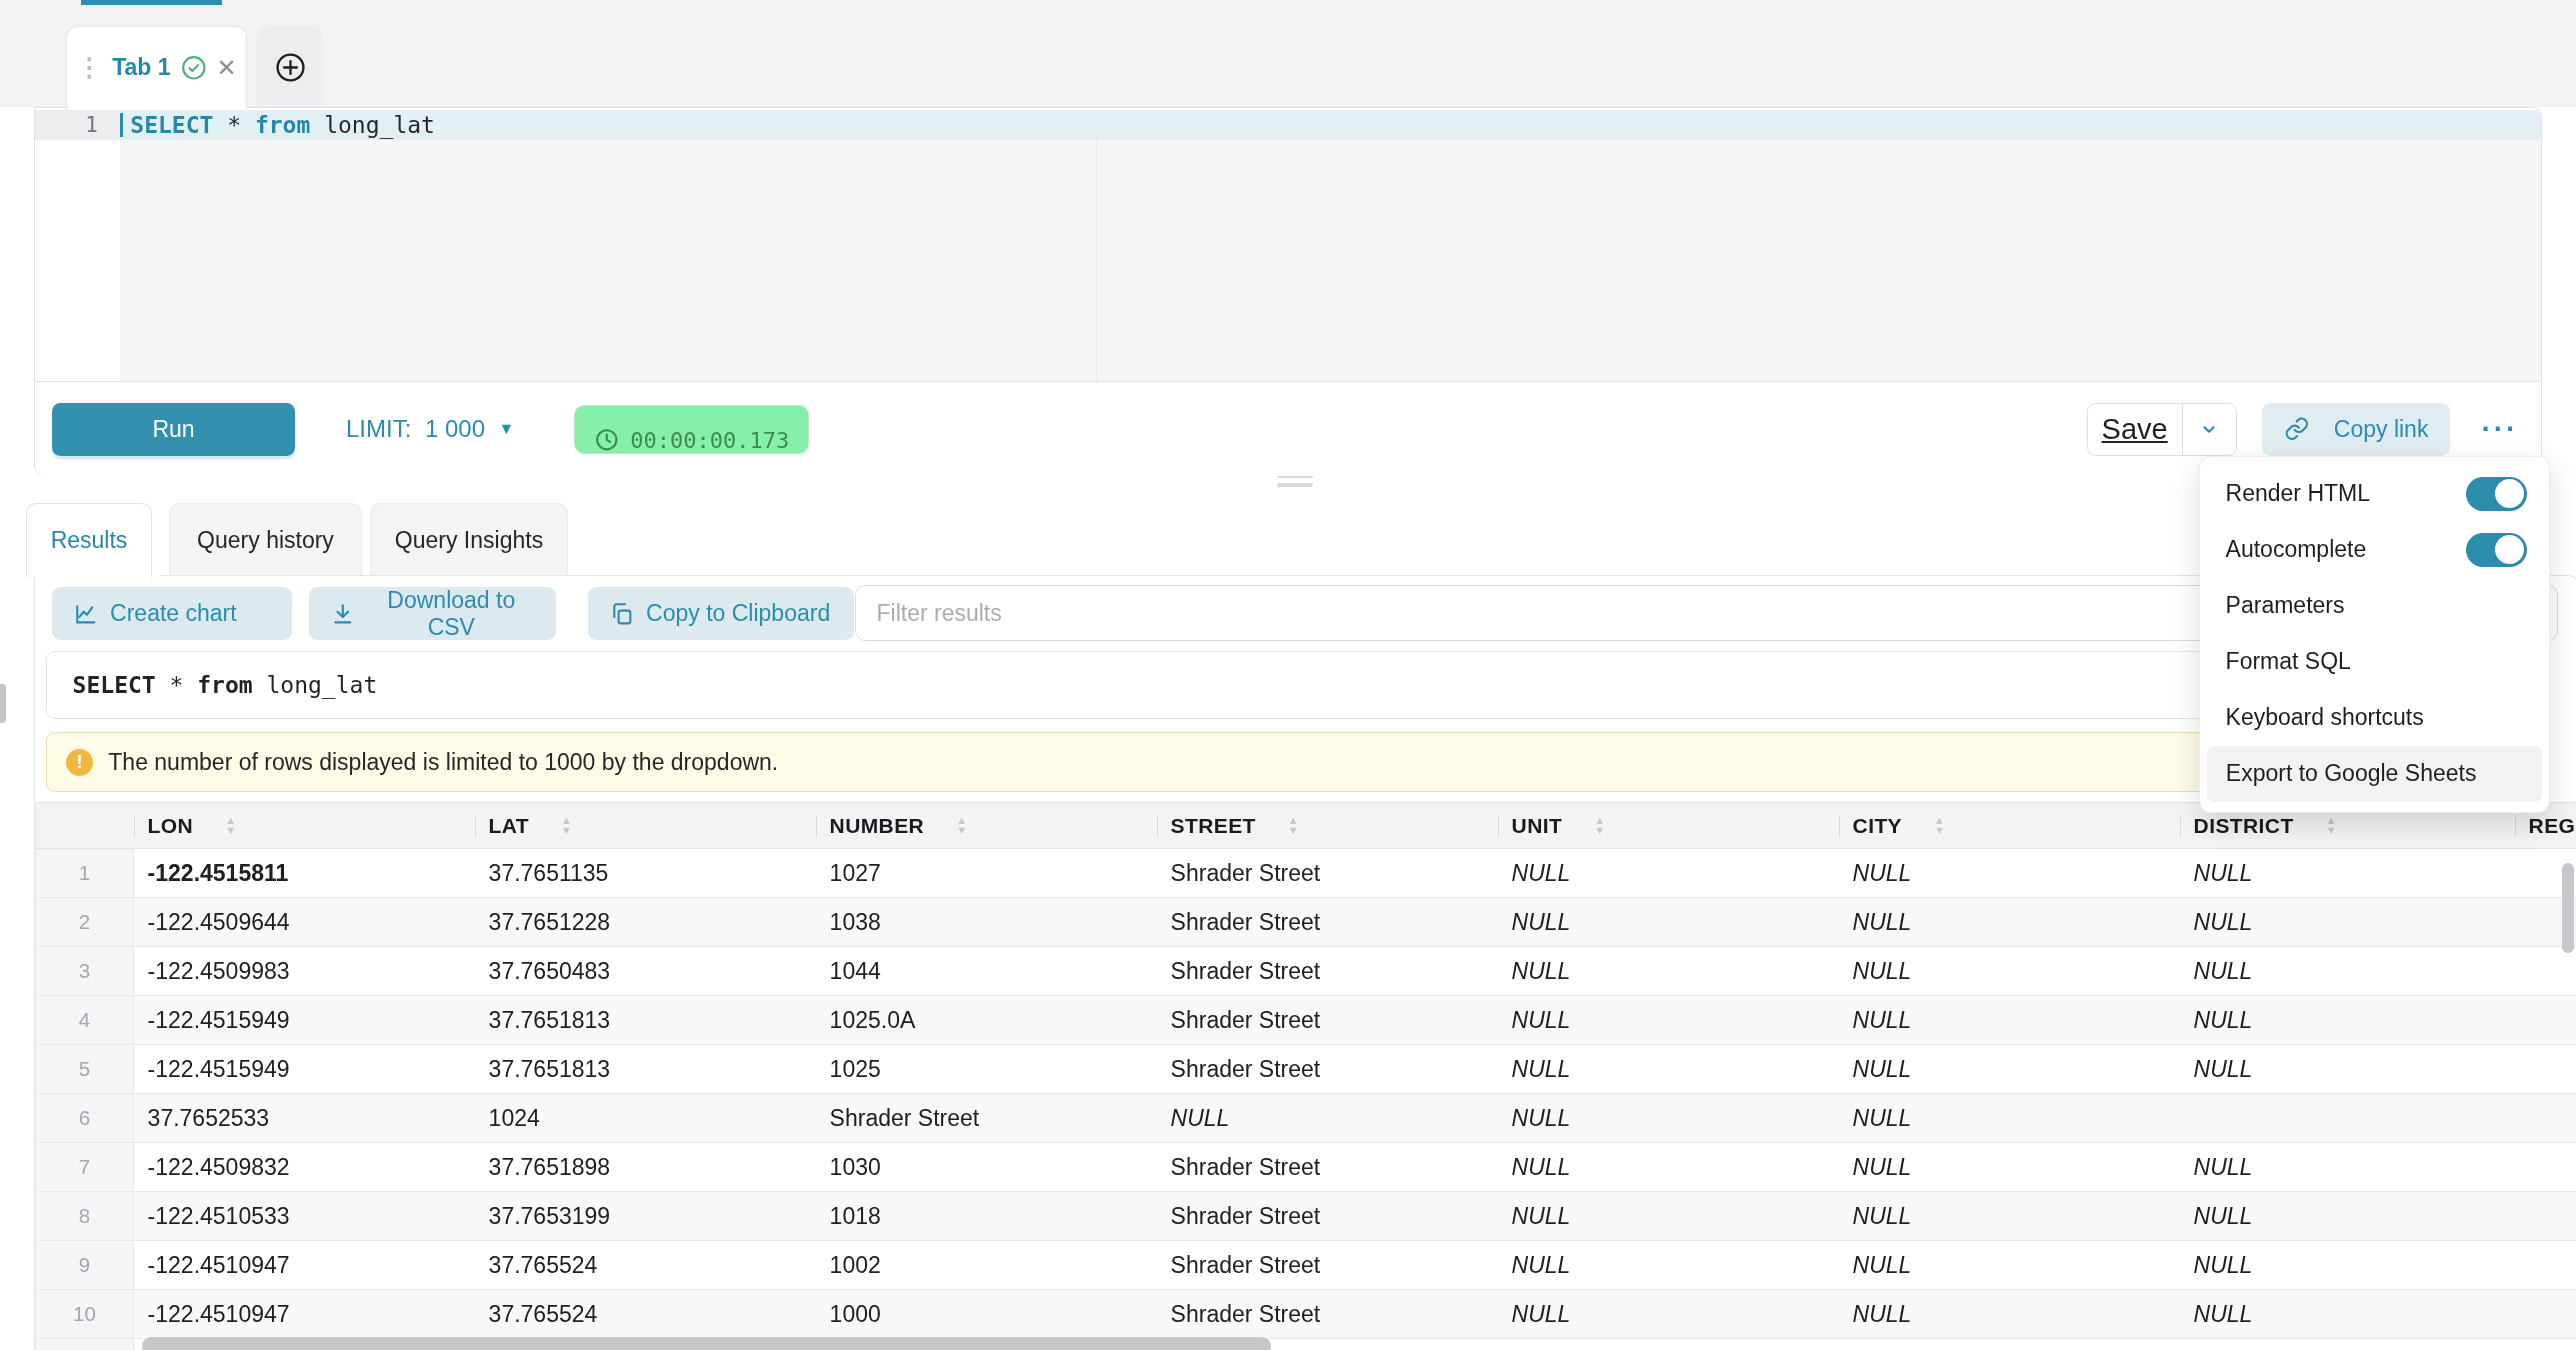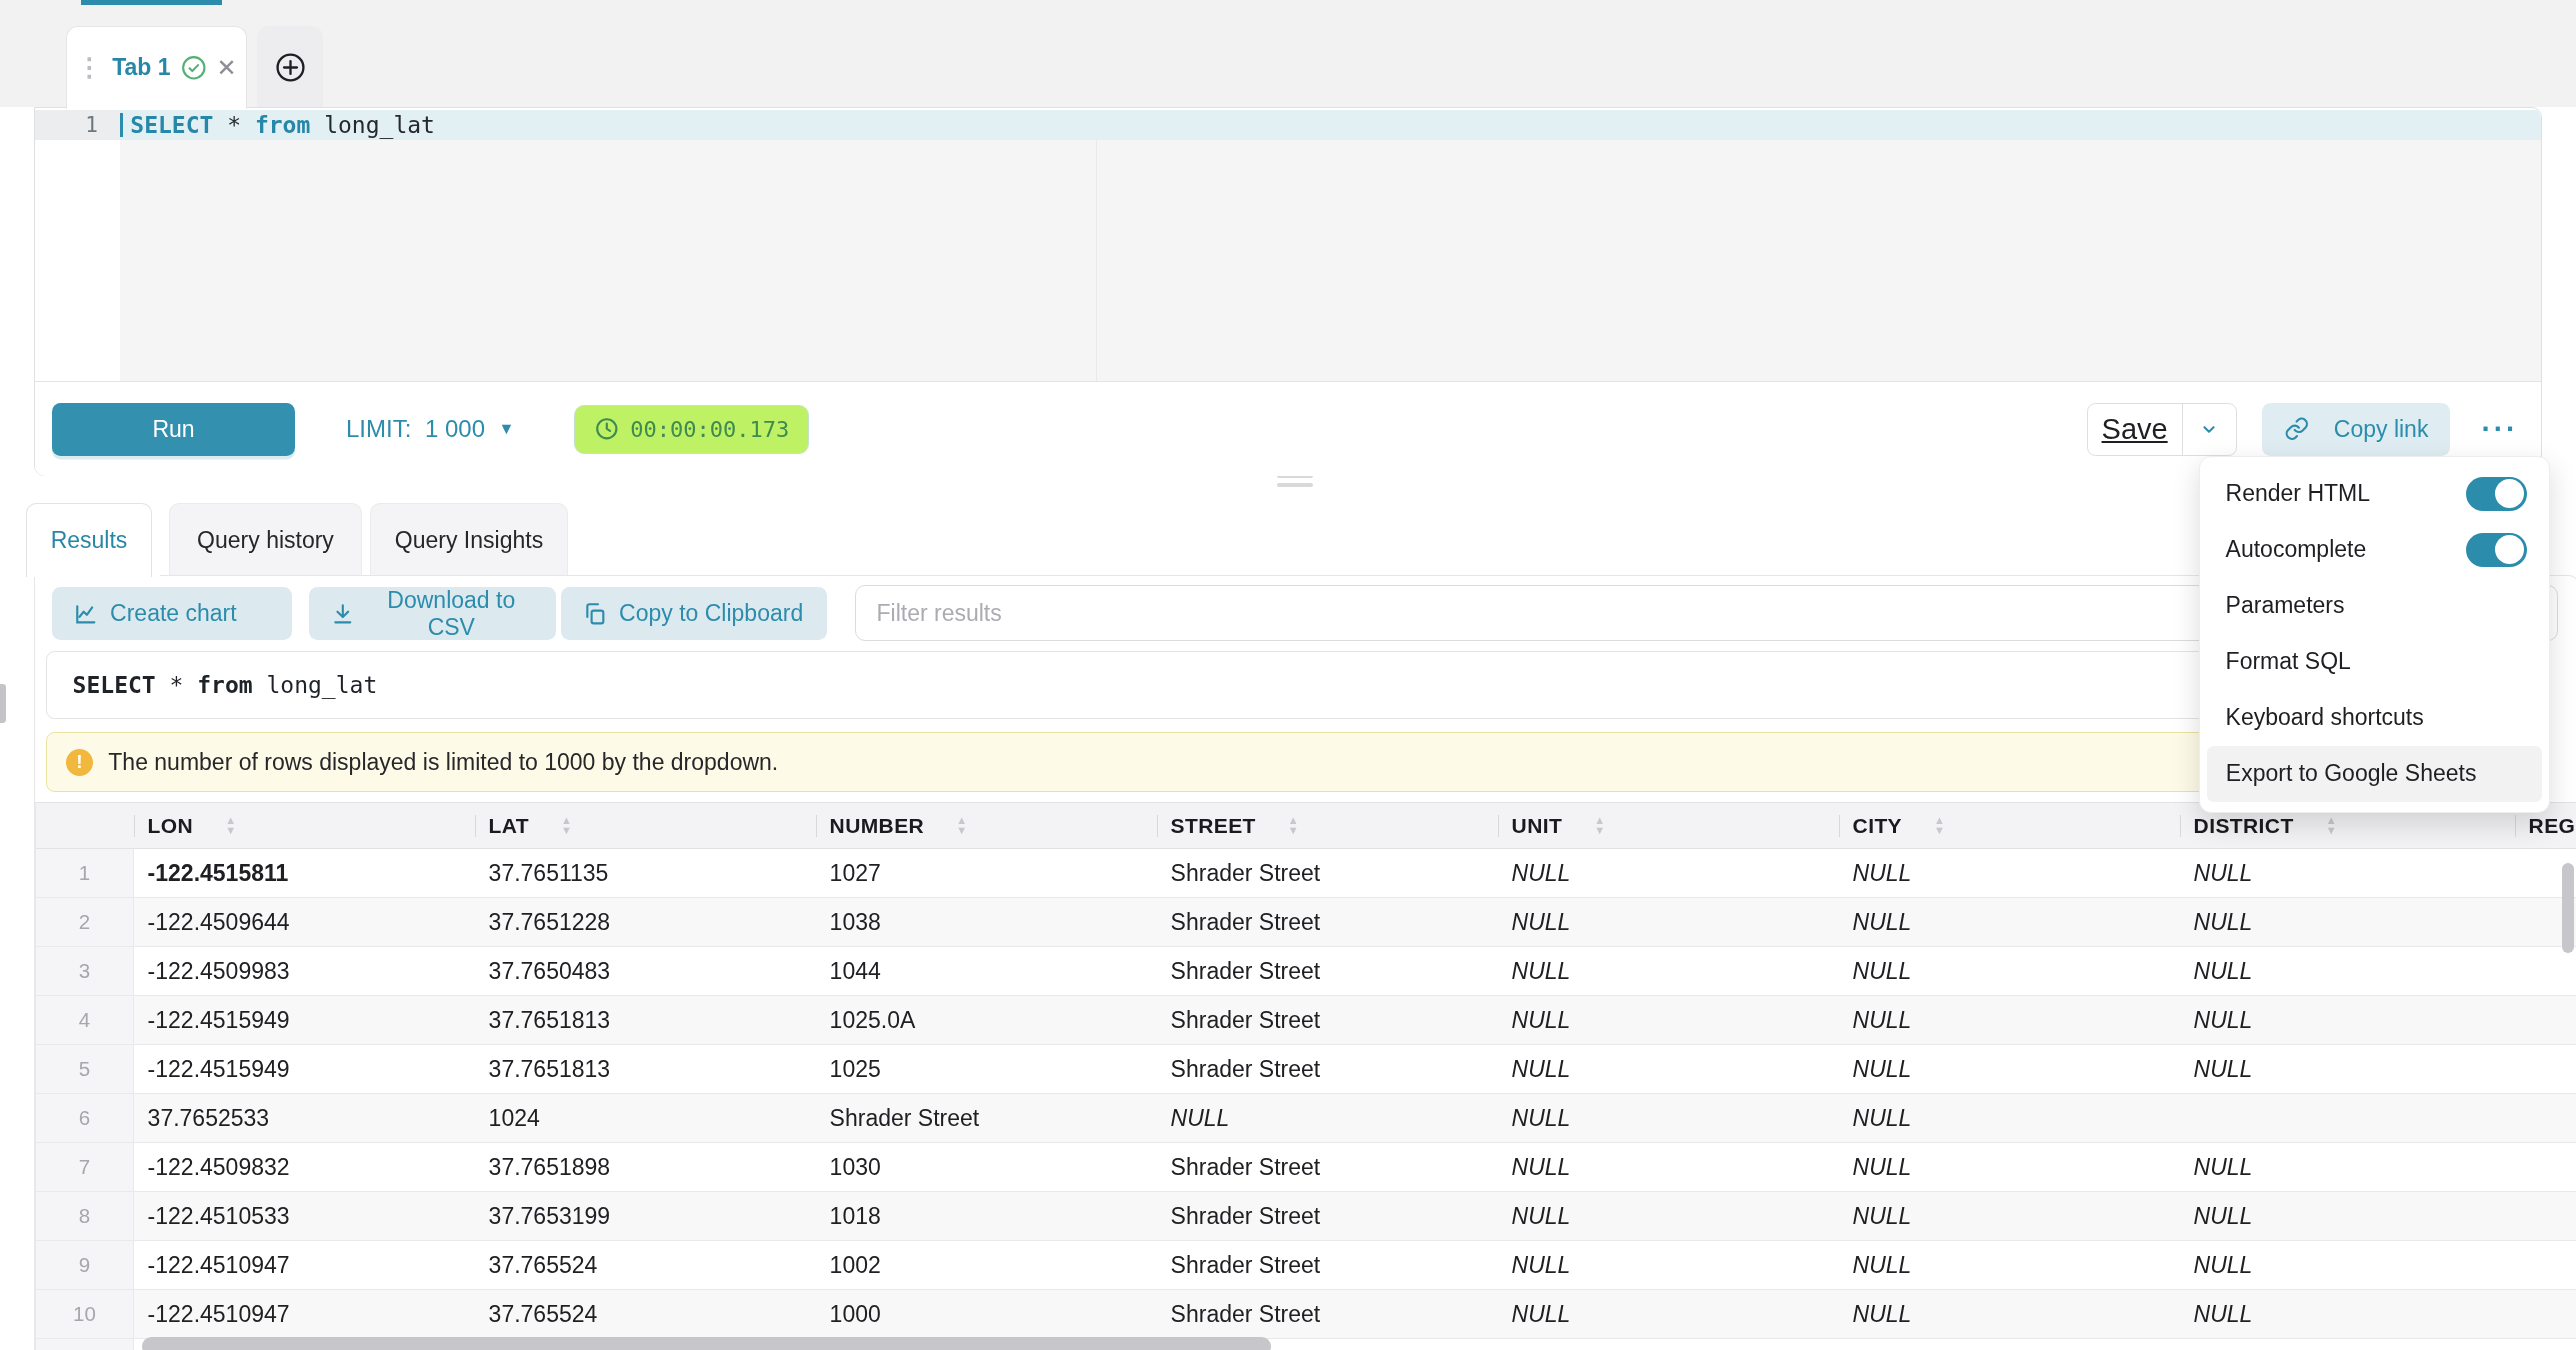--- a/index.html
+++ b/index.html
@@ -42,22 +42,22 @@
   .below .gut2 { width:85px; background:#fff; }
   .below .rest { flex:1; background:#F5F5F6; }
   .ed-divider { position:absolute; left:1061px; top:32px; bottom:0; width:0.9px; background:#E9E9EB; }
 
   .runbar { position:absolute; left:0; right:0; top:273px; height:95px; border-top:0.9px solid #E4E4E7;
     display:flex; align-items:center; padding:0 17px; background:#fff; border-radius:0 0 10.2px 10.2px; }
   .run-btn { width:243px; height:53px; background:#3390AF; color:#fff; border:none; border-radius:8.5px;
     font-size:23px; font-family:inherit; box-shadow:0 3.4px 0 rgba(51,144,175,.18); }
   .limit { margin-left:51px; display:flex; align-items:center; gap:13.6px; color:#2B8CAC; font-size:24px; font-weight:500; }
   .limit .tri { font-size:16px; }
-  .timer { margin-left:60px; height:49px; padding:0 19px; border:1.7px solid #C3E2CB; background:#bef264;
-    border-radius:10.2px; display:flex; align-items:center; gap:10.2px; color:#3E8A50; font-size:22px; }
+  .timer { margin-left:60px; height:49px; padding:0 19px; border:1.7px solid #C3E2CB; background:#86efac;
+    border-radius:10.2px; display:flex; align-items:flex-end; gap:10.2px; color:#3E8A50; font-size:22px; }
   .flex-spacer { flex:1; }
   .save-split { display:flex; height:53px; border:1.7px solid #DEDEE1; border-radius:8.5px; overflow:hidden; background:#fff; }
   .save-main { width:95px; display:flex; align-items:center; justify-content:center; font-size:29px; color:#1F1F23;
     border-right:1.7px solid #DEDEE1;text-decoration:underline; }
   .save-chev { width:53px; display:flex; align-items:center; justify-content:center; }
   .copy-link { margin-left:25.6px; height:53px; padding:0 22px; background:#DFEDF2; border-radius:8.5px;
     display:flex; align-items:center; gap:24px; color:#2B8CAC; font-size:23px; }
   .more { margin-left:25.6px; width:48px; text-align:center; color:#2B8CAC; font-size:29px; font-weight:700; letter-spacing:2.6px; }
 
   
@@ -75,21 +75,21 @@
 
   
   .results-panel { position:absolute; left:34px; top:575px; width:2545px; height:776px; background:#fff;
     border:0.9px solid #E6E6E8; border-bottom:none; border-radius:0 10.2px 0 0; z-index:2; }
   .tab-mask { position:absolute; left:0; top:-0.9px; width:125px; height:1.7px; background:#fff; }
 
   .act-btn { position:absolute; top:11px; height:53px; background:#DCEAF0; border:none; border-radius:8.5px;
     display:flex; align-items:center; gap:12px; padding:0 20.5px; color:#2B8CAC; font-size:23px; font-family:inherit; }
   .b-chart { left:17px; width:240px; }
   .b-csv { left:274px; width:247px; }
-  .b-copy { left:526px; width:266px; }
+  .b-copy { left:553px; width:266px; }
   .filter { position:absolute; left:820px; top:9.4px; width:1703px; height:56px; border:1.7px solid #DBDBDE;
     border-radius:10.2px; padding:0 20.5px; font-size:23px; font-family:inherit; color:#27272A; background:#fff; }
   .filter::placeholder { color:#ABABB2; }
 
   .sqlbox { position:absolute; left:11px; top:75px; width:2482px; height:68px; border:0.9px solid #E3E3E6;
     border-radius:8.5px; background:#fff; display:flex; align-items:center; padding-left:25.6px;
     font-size:23px; color:#1F2329; }
   .sqlbox .kw2 { font-weight:700; }
 
   .banner { position:absolute; left:11px; top:156px; width:2482px; height:60px; background:#FDFAE7;

